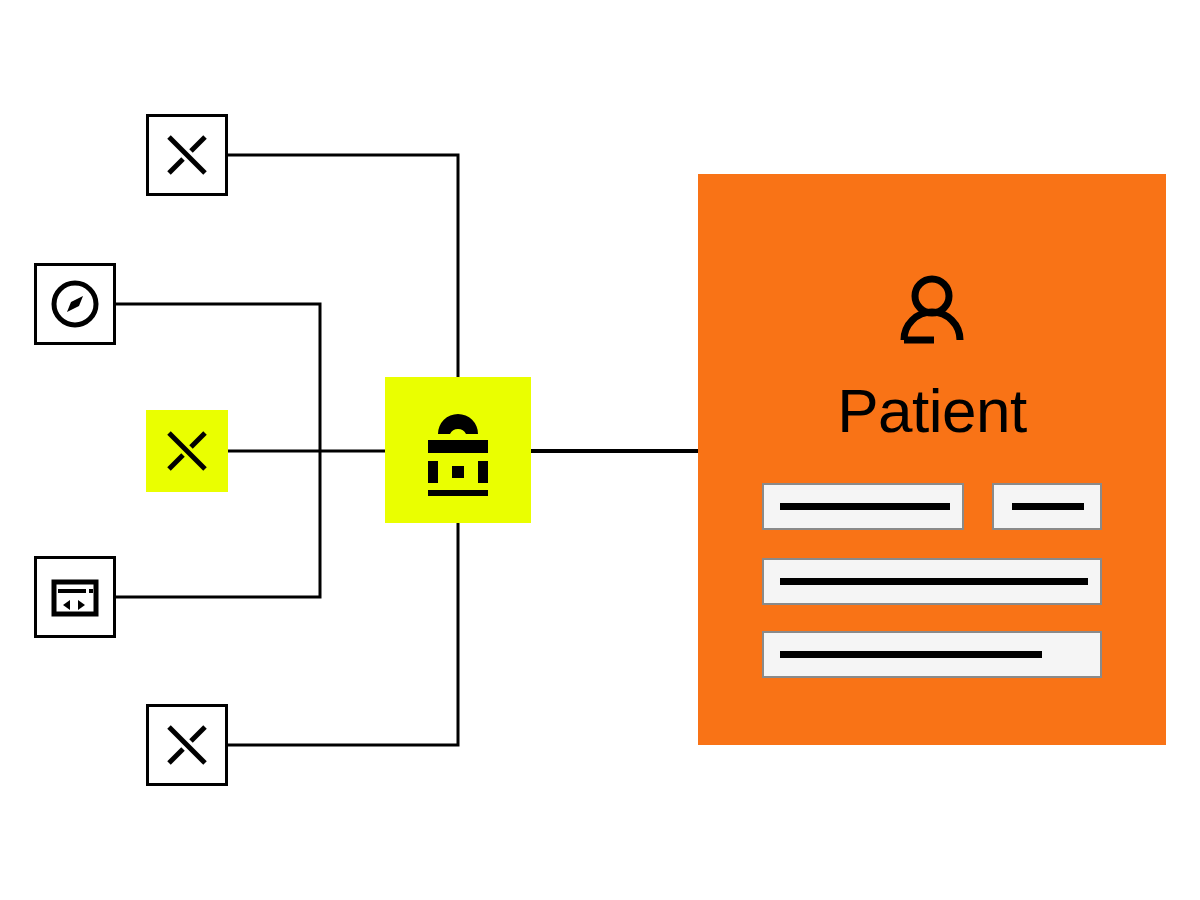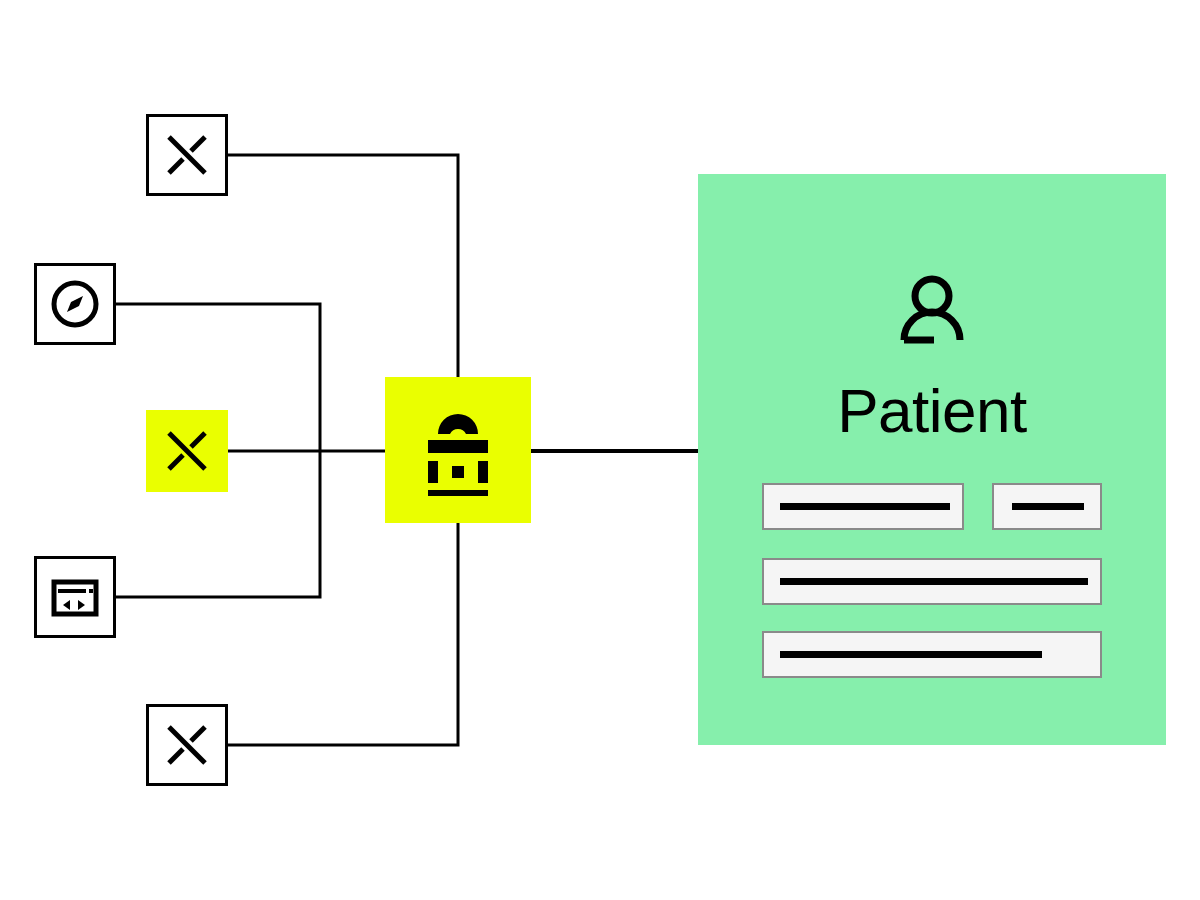--- a/index.html
+++ b/index.html
@@ -21,21 +21,21 @@
   .node.filled{background:#EAFF00;border:none;}
 
   
   .hub{
     position:absolute;background:#EAFF00;border:none;
     display:flex;align-items:center;justify-content:center;
   }
 
   
   .panel{
-    position:absolute;background:#86efac;
+    position:absolute;background:#f97316;
     box-sizing:border-box;
     padding-left:27px;
   }
   .panel-title{
     position:absolute;left:0;right:0;text-align:center;
     font-size:62px;line-height:62px;color:#000000;
     font-family:"Liberation Sans", sans-serif;
     font-weight:400;letter-spacing:-0.5px;
   }
   .field{

